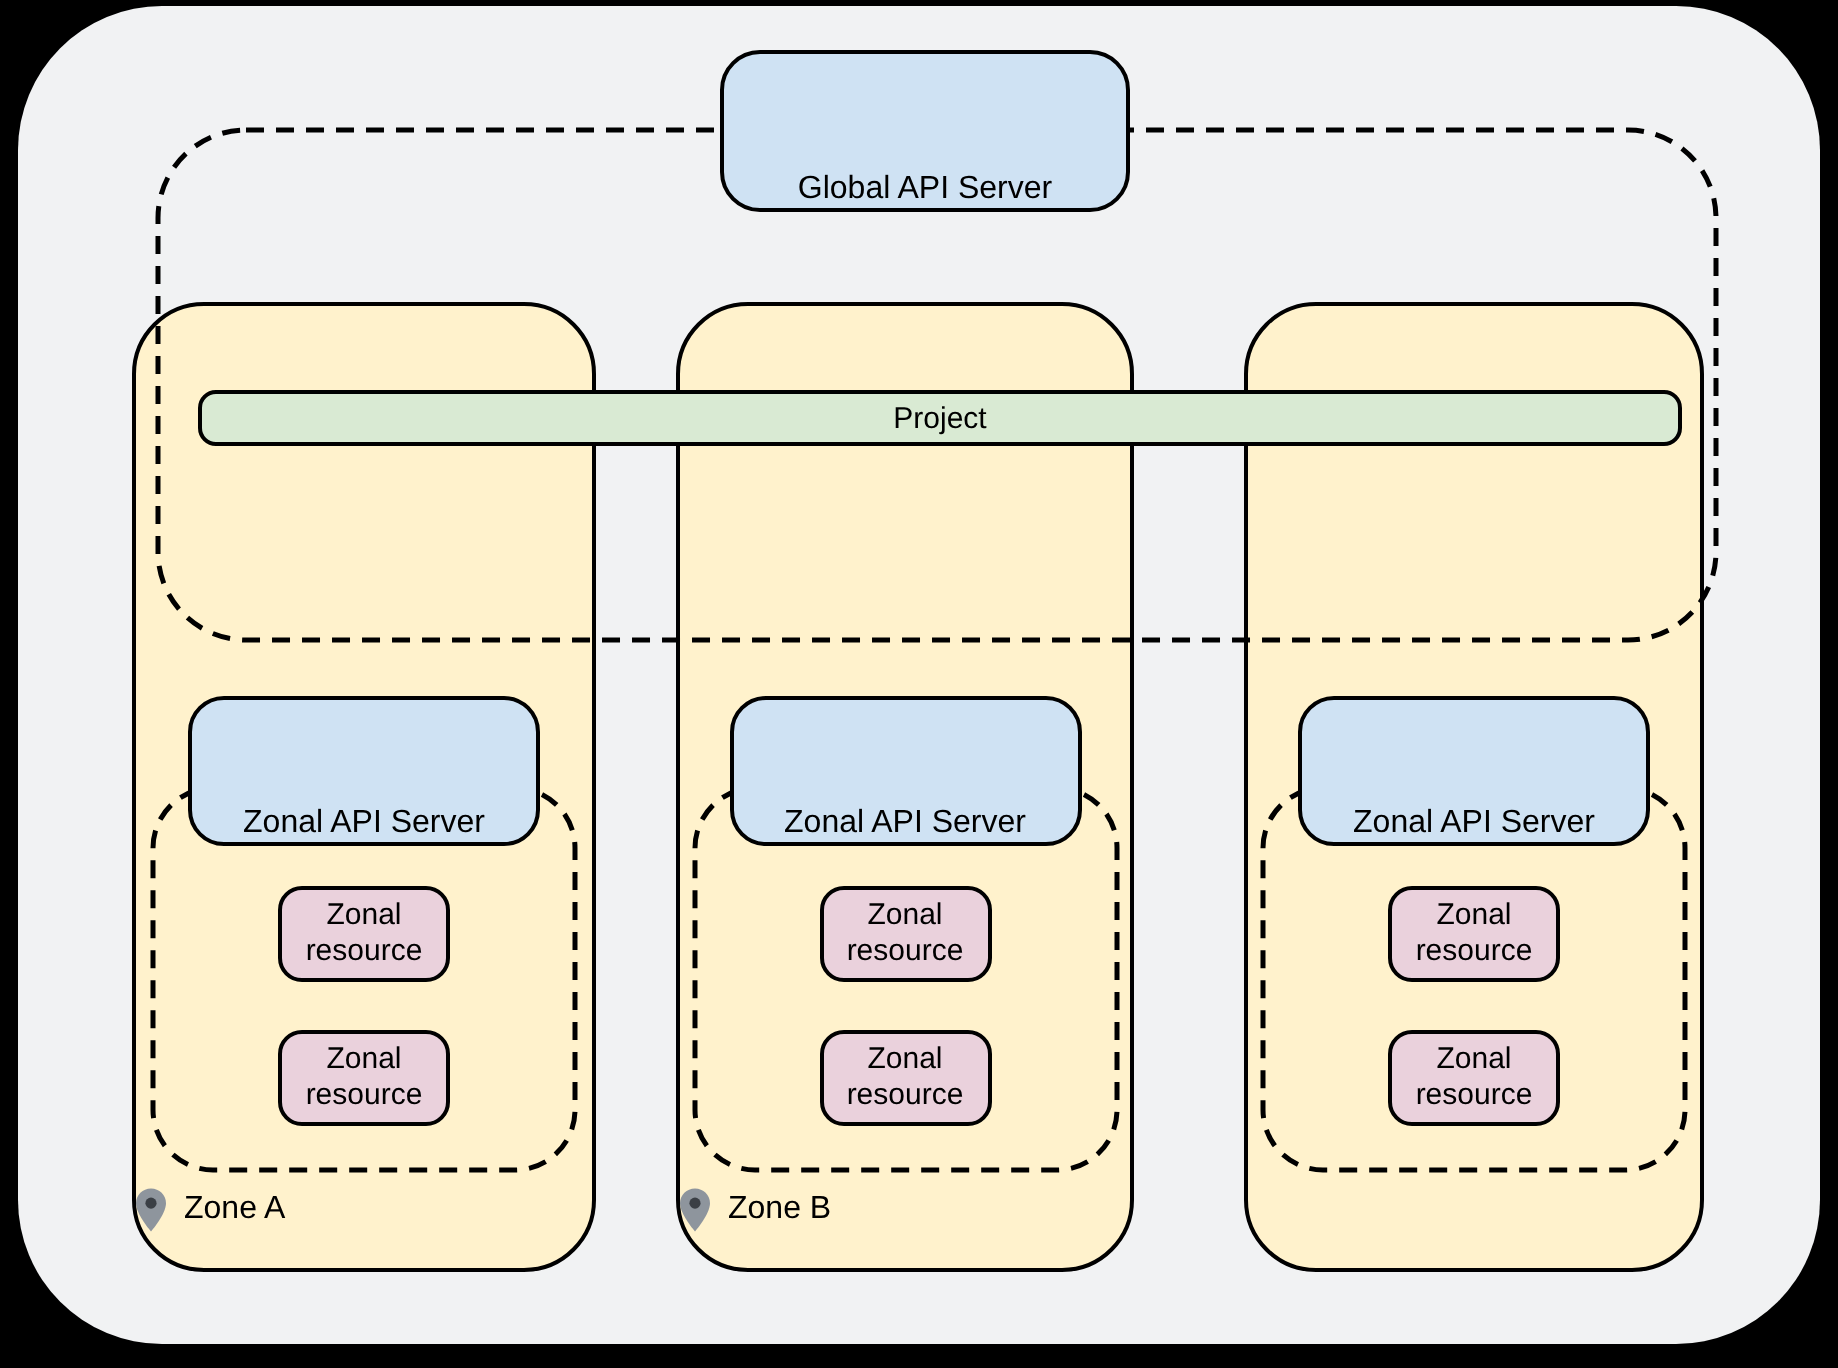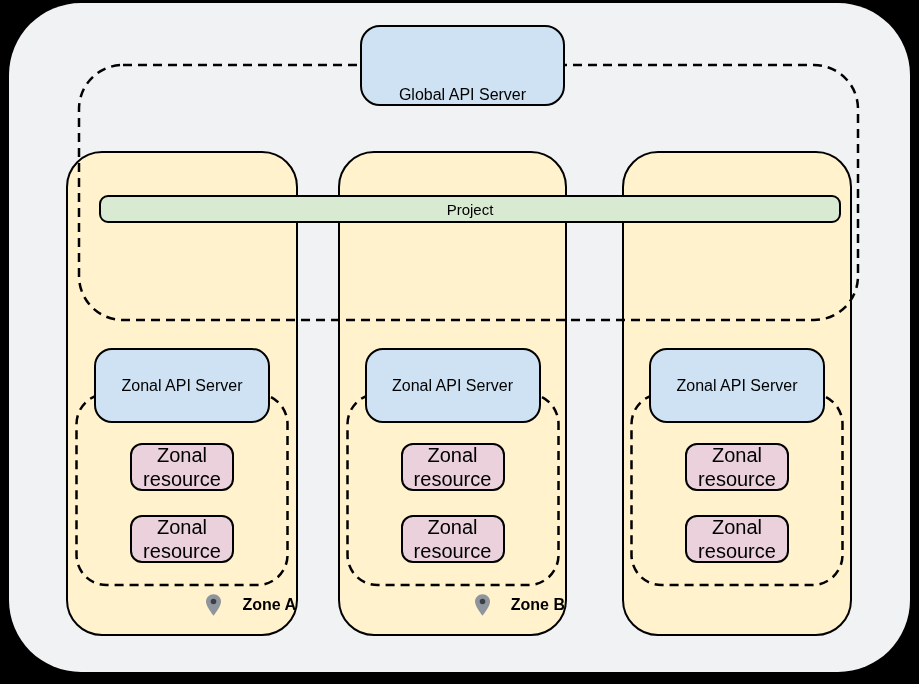--- a/index.html
+++ b/index.html
@@ -40,35 +40,35 @@
   
   .zone{
     position:absolute;top:148px;height:485px;
     background:var(--zone_fill);border:2.5px solid var(--stroke);border-radius:36px;
     z-index:1;
   }
   .zone-dashed{position:absolute;left:50%;transform:translateX(-50%);top:239px;z-index:2;pointer-events:none;}
   .zapi{
     position:absolute;left:50%;transform:translateX(-50%);top:195px;width:176px;height:75px;
     background:var(--api_fill);border:2.5px solid var(--stroke);border-radius:18px;
-    display:flex;align-items:center;justify-content:center;
+    display:flex;align-items:flex-end;justify-content:center;
     font-size:16px;z-index:3;white-space:nowrap;
   }
   .zres{
-    position:absolute;left:50%;transform:translateX(-50%);width:104px;height:48px;
+    position:absolute;left:50%;transform:translateX(-50%);width:86px;height:48px;
     background:var(--resource_fill);border:2px solid var(--stroke);border-radius:12px;
     display:flex;align-items:center;justify-content:flex-end;text-align:center;
-    font-size:20px;line-height:1.2;z-index:3;
+    font-size:15px;line-height:1.2;z-index:3;
   }
   .zres1{top:290px;}
   .zres2{top:362px;}
   .zone-label{
     position:absolute;left:0;right:0;top:440px;height:24px;
-    display:flex;align-items:center;justify-content:flex-end;gap:21px;
-    font-size:16px;z-index:3;font-weight:bold;
+    display:flex;align-items:center;justify-content:flex-start;gap:9px;
+    font-size:16px;z-index:3;
   }
 
   
   .bar{
     position:absolute;left:90px;width:742px;height:28px;
     background:var(--bar_fill);border:2.5px solid var(--stroke);border-radius:9px;
     display:flex;align-items:center;justify-content:center;
     font-size:15px;z-index:4;
   }
   .bar-project{top:192px;text-align:right;}

